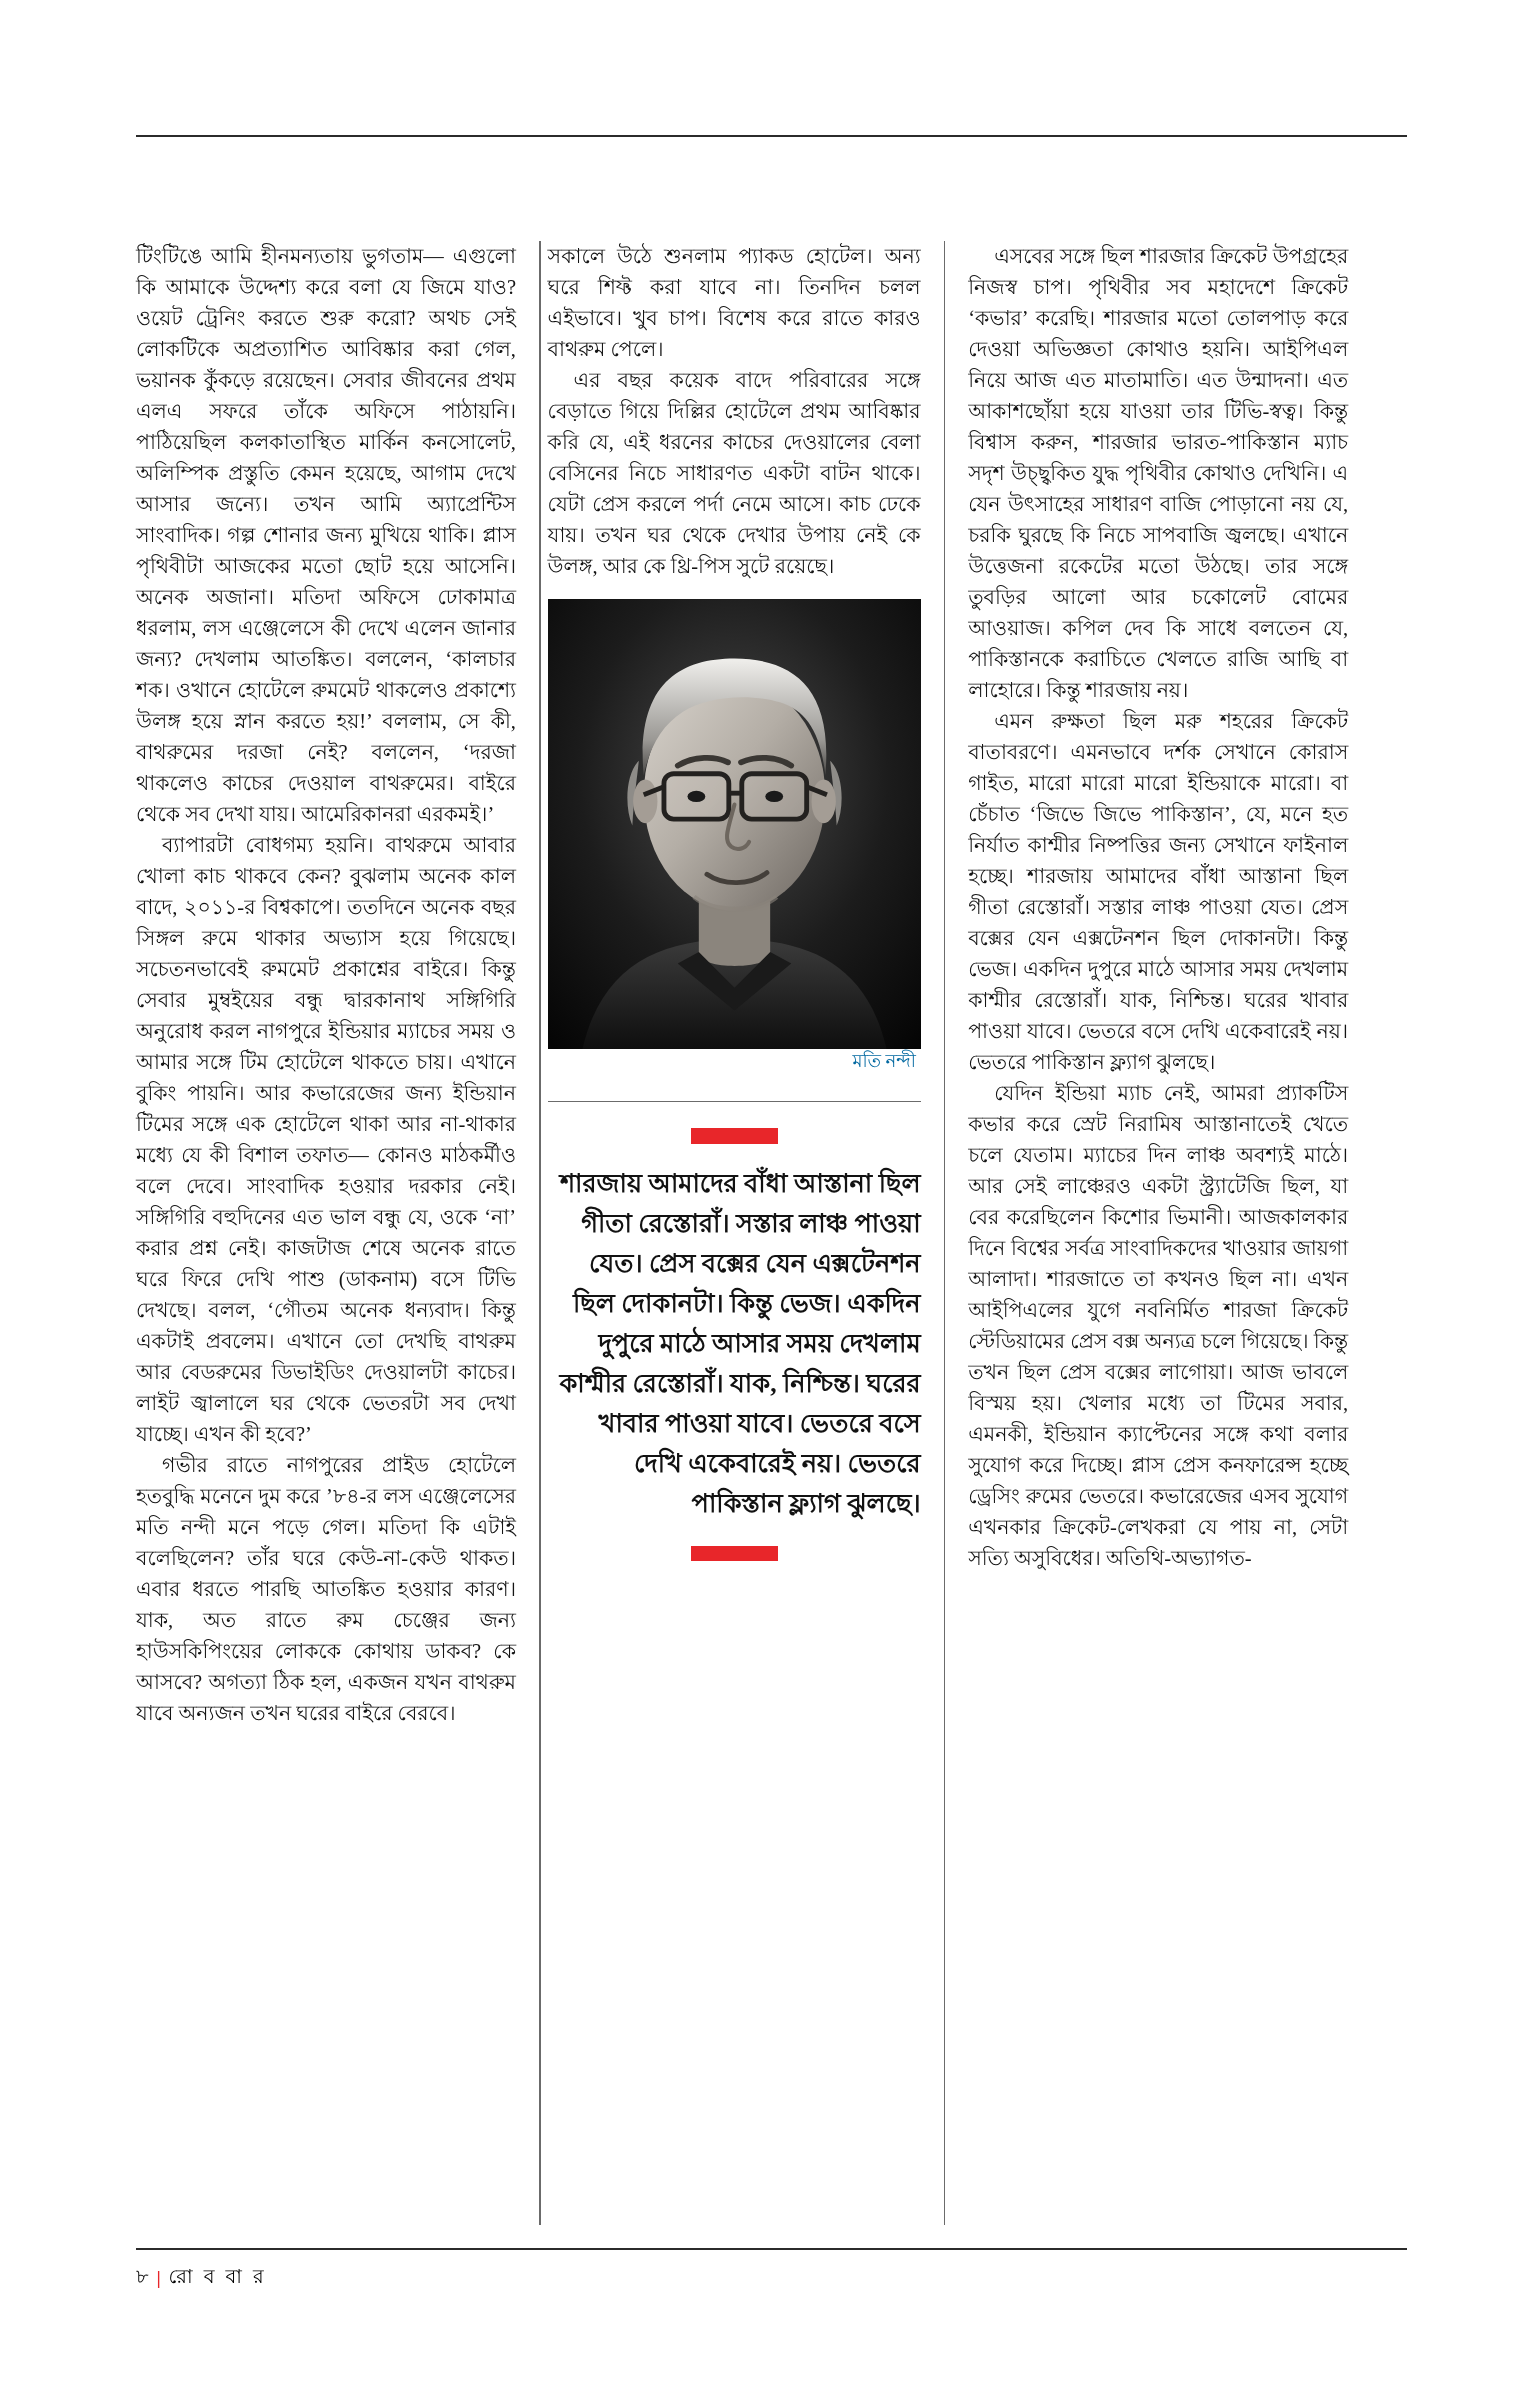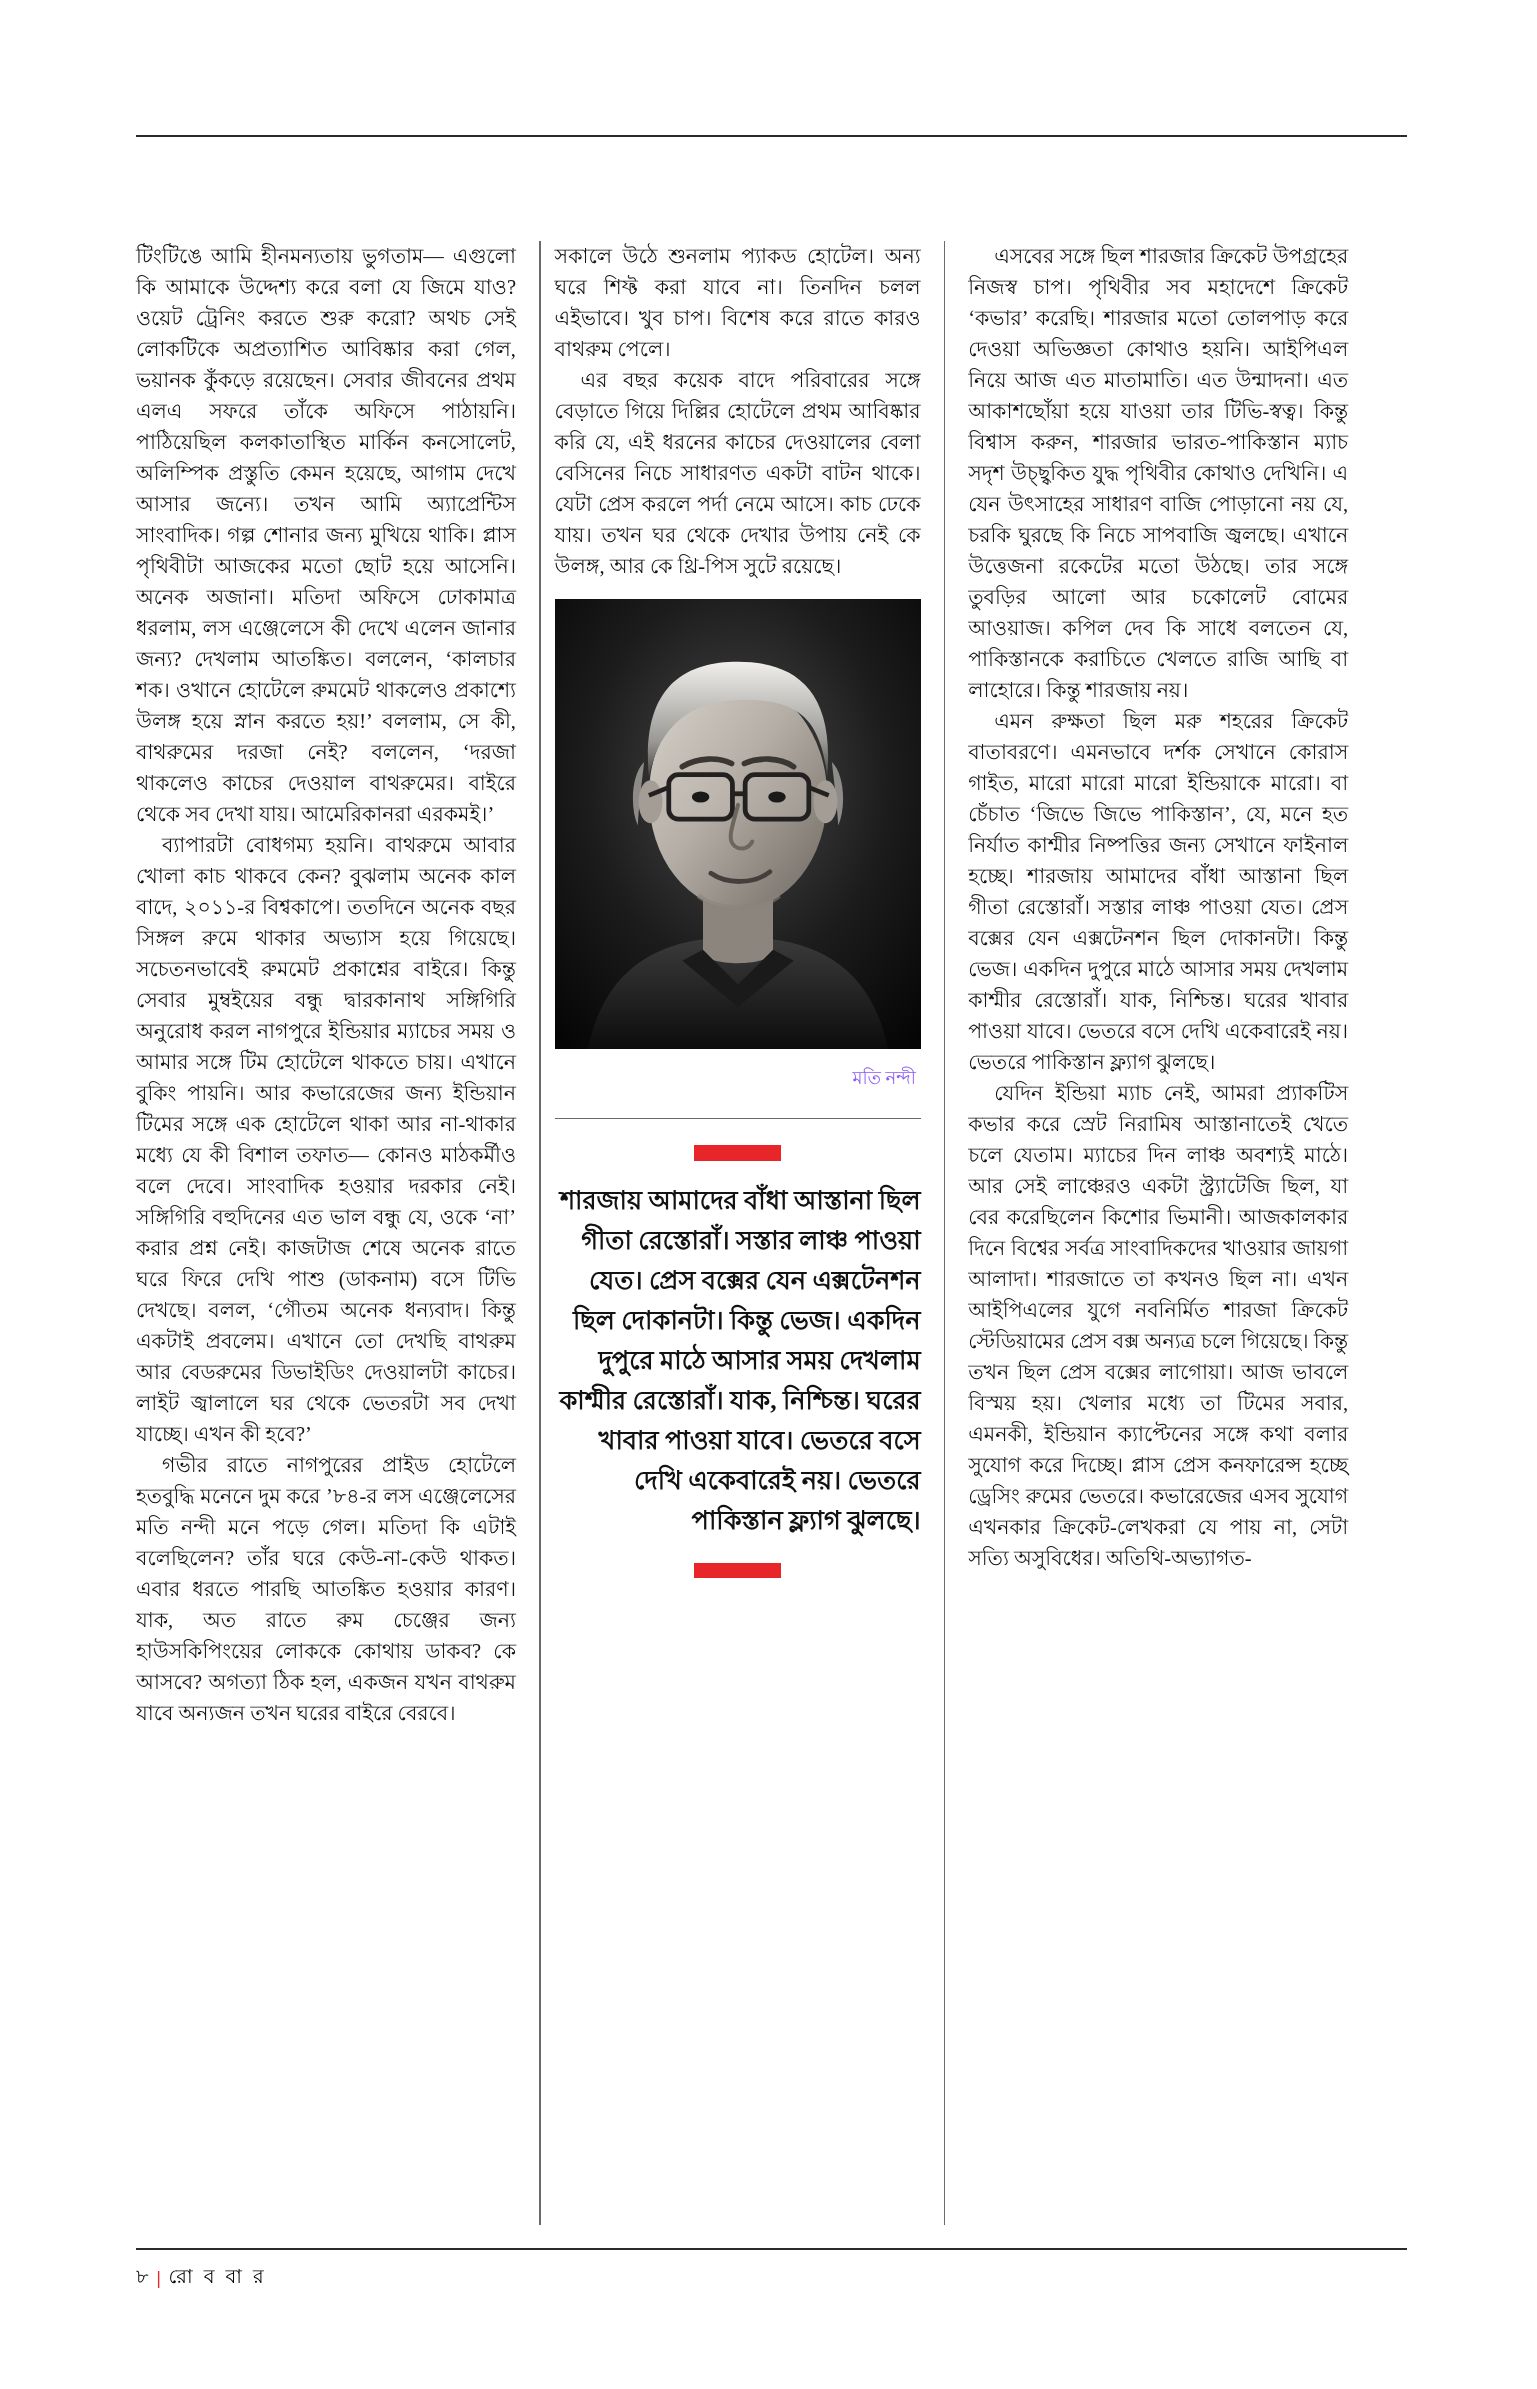--- a/index.html
+++ b/index.html
@@ -33,21 +33,21 @@
     display: flex;
     flex-direction: row;
     gap: 0;
   }
   .col {
     width: 403px;
     position: relative;
     box-sizing: border-box;
   }
   .col-1 { padding-right: 23px; }
-  .col-2 { padding-left: 14px; padding-right: 23px; }
+  .col-2 { padding-left: 7px; padding-right: 23px; }
   .col-3 { padding-left: 23px; }
   .divider {
     width: 1.6px;
     background: #6b6b6b;
     align-self: stretch;
     flex: 0 0 1.6px;
   }
   p.body {
     margin: 0 0 0 0;
     font-size: 20.5px;
@@ -67,22 +67,22 @@
     display: block;
     background: #000;
     position: relative;
     overflow: hidden;
   }
   .photo svg { display:block; width:100%; height:100%; }
   .photo-caption {
     font-size: 18px;
     line-height: 23px;
     text-align: right;
-    color: #8b5cf6;
-    margin-top: 18px;
+    color: #0369a1;
+    margin-top: 1px;
     padding-right: 4.7px;
   }
   .pullquote {
     margin-top: 28px;
     border-top: 1.6px solid #6b6b6b;
     padding-top: 26px;
     text-align: center;
   }
   .pq-bar {
     width: 87px;

